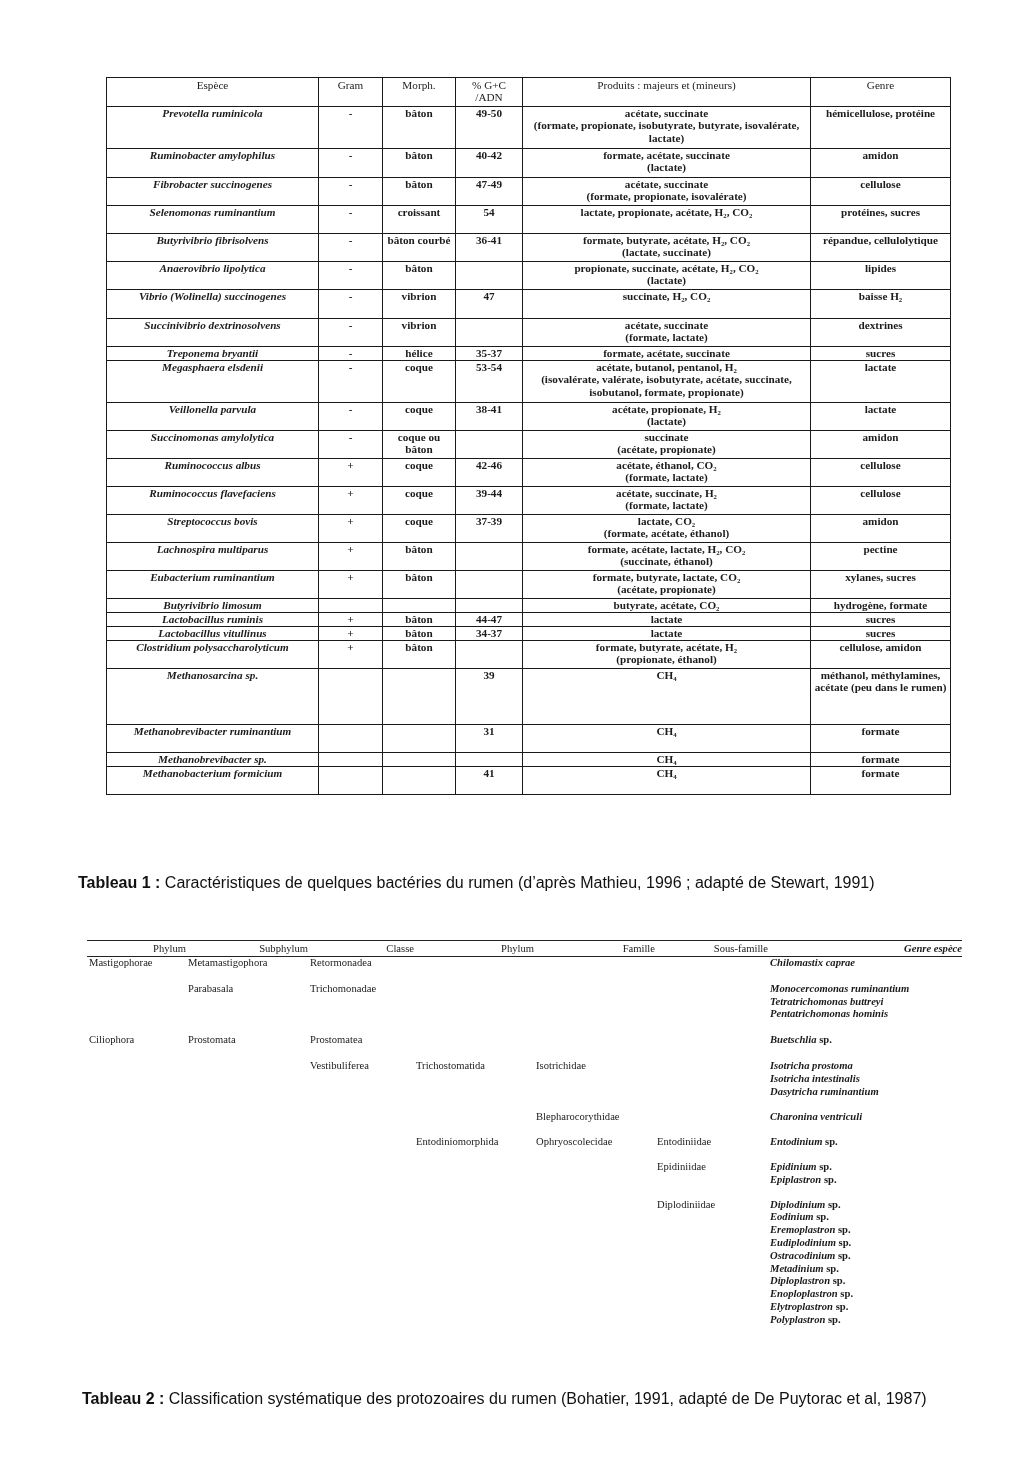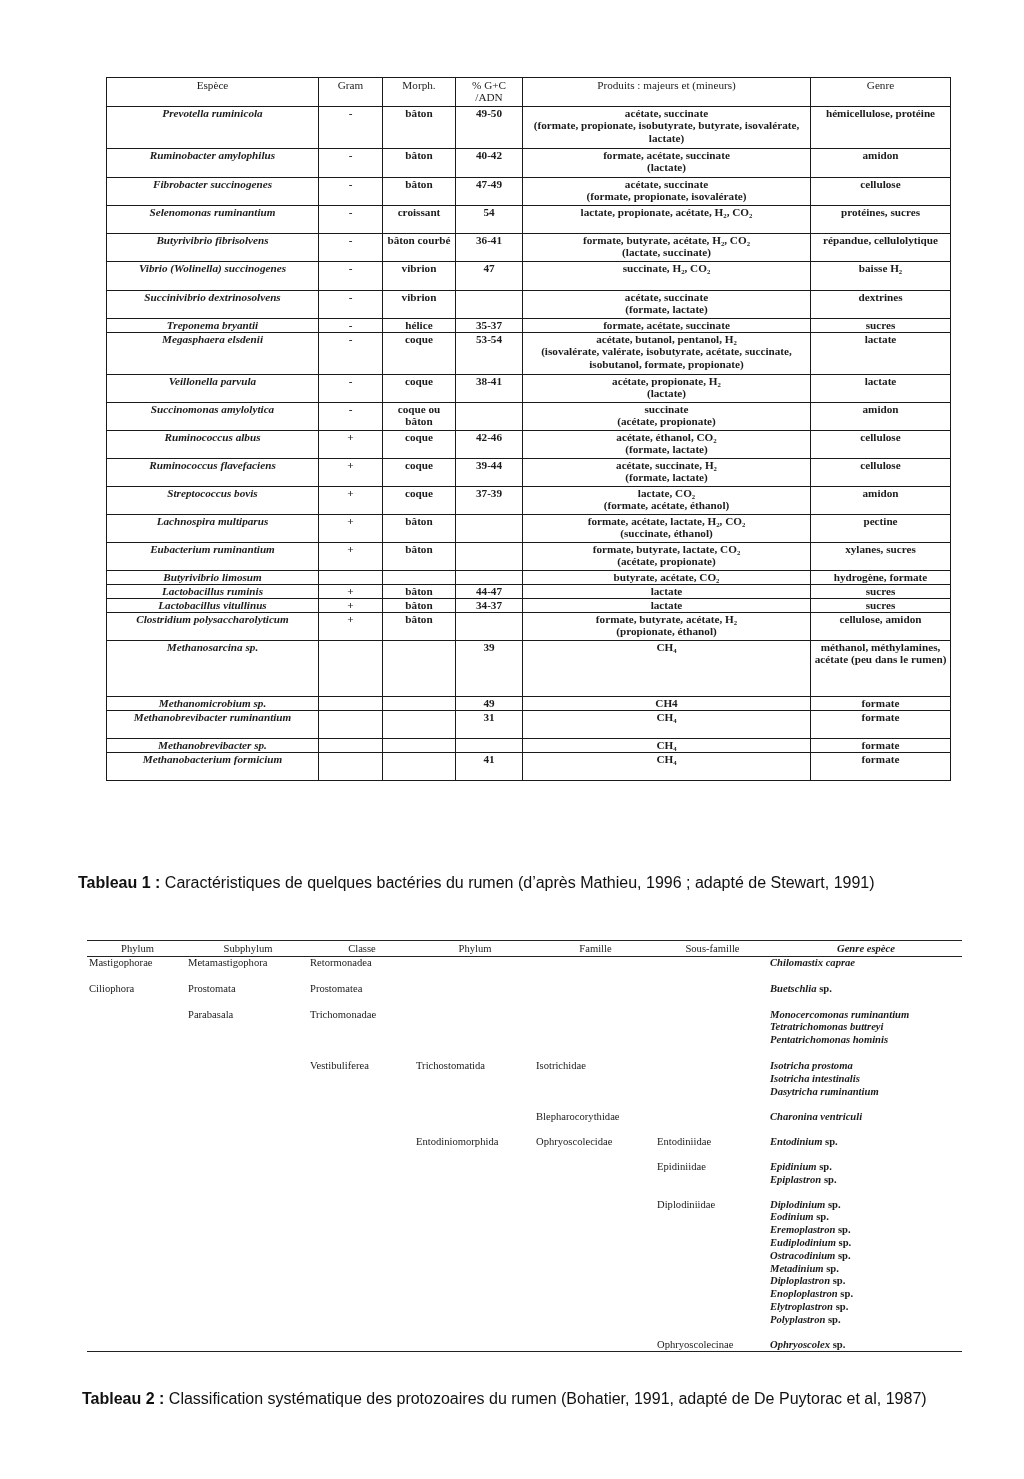--- a/index.html
+++ b/index.html
@@ -26,21 +26,21 @@
   .caption b { font-weight: bold; }
   .cap1 { left: 78px; top: 872px; width: 860px; }
   .cap2 { left: 82px; top: 1388px; width: 860px; }
 
   .t2wrap { position: absolute; left: 87px; top: 940px; width: 875px; }
   .t2 {
     width: 875px; border-collapse: collapse; table-layout: fixed;
     font-family: "Liberation Serif", "DejaVu Serif", serif;
     font-size: 10.6px; line-height: 12.8px; color: #1a1a1a;
   }
-  .t2 th { font-weight: normal; text-align: center; padding: 2px 0 0 2px; border-top: 1.4px solid #222; border-bottom: 1.4px solid #222; height: 13px; }
+  .t2 th { font-weight: normal; text-align: right; padding: 2px 0 0 2px; border-top: 1.4px solid #222; border-bottom: 1.4px solid #222; height: 13px; }
   .t2 td { text-align: left; vertical-align: top; padding: 0 0 0 2px; }
   .t2 tr.last td { border-bottom: 1.4px solid #222; }
   .t2 .g { font-style: italic; font-weight: bold; }
   .t2 .g span.sp { font-style: normal; }
   .gl { display: block; }
 </style>
 </head>
 <body>
 
 <table class="t1">
@@ -96,20 +96,28 @@
         <td class="ty">protéines, sucres</td>
       </tr>
       <tr style="height: 28px;">
         <td class="sp">Butyrivibrio fibrisolvens</td>
         <td>-</td>
         <td>bâton courbé</td>
         <td>36-41</td>
         <td><span class="major">formate, butyrate, acétate, H₂, CO₂</span><span class="minor">(lactate, succinate)</span></td>
         <td class="ty">répandue, cellulolytique</td>
       </tr>
+      <tr style="height: 28px;">
+        <td class="sp">Anaerovibrio lipolytica</td>
+        <td>-</td>
+        <td>bâton</td>
+        <td></td>
+        <td><span class="major">propionate, succinate, acétate, H₂, CO₂</span><span class="minor">(lactate)</span></td>
+        <td class="ty">lipides</td>
+      </tr>
       <tr style="height: 29px;">
         <td class="sp">Vibrio (Wolinella) succinogenes</td>
         <td>-</td>
         <td>vibrion</td>
         <td>47</td>
         <td><span class="major">succinate, H₂, CO₂</span></td>
         <td class="ty">baisse H₂</td>
       </tr>
       <tr style="height: 28px;">
         <td class="sp">Succinivibrio dextrinosolvens</td>
@@ -223,28 +231,20 @@
         <td><span class="major">formate, butyrate, acétate, H₂</span><span class="minor">(propionate, éthanol)</span></td>
         <td class="ty">cellulose, amidon</td>
       </tr>
       <tr style="height: 56px;">
         <td class="sp">Methanosarcina sp.</td>
         <td></td>
         <td></td>
         <td>39</td>
         <td><span class="major">CH₄</span></td>
         <td class="ty">méthanol, méthylamines, acétate (peu dans le rumen)</td>
-      </tr>
-      <tr style="height: 14px;">
-        <td class="sp">Methanomicrobium sp.</td>
-        <td></td>
-        <td></td>
-        <td>49</td>
-        <td><span class="major">CH4</span></td>
-        <td class="ty">formate</td>
       </tr>
       <tr style="height: 28px;">
         <td class="sp">Methanobrevibacter ruminantium</td>
         <td></td>
         <td></td>
         <td>31</td>
         <td><span class="major">CH₄</span></td>
         <td class="ty">formate</td>
       </tr>
       <tr style="height: 14px;">
@@ -298,41 +298,41 @@
           <td style="padding-bottom: 13px;">Metamastigophora</td>
           <td style="padding-bottom: 13px;">Retormonadea</td>
           <td style="padding-bottom: 13px;"></td>
           <td style="padding-bottom: 13px;"></td>
           <td style="padding-bottom: 13px;"></td>
           <td class="g" style="padding-bottom: 13px;">
             <span class="gl">Chilomastix caprae</span>
           </td>
         </tr>
         <tr>
-          <td style="padding-bottom: 13px;">Ciliophora</td>
-          <td style="padding-bottom: 13px;">Prostomata</td>
-          <td style="padding-bottom: 13px;">Prostomatea</td>
-          <td style="padding-bottom: 13px;"></td>
-          <td style="padding-bottom: 13px;"></td>
-          <td style="padding-bottom: 13px;"></td>
-          <td class="g" style="padding-bottom: 13px;">
-            <span class="gl">Buetschlia<span class="sp" style="font-style: normal;"> sp.</span></span>
-          </td>
-        </tr>
-        <tr>
           <td style="padding-bottom: 13px;"></td>
           <td style="padding-bottom: 13px;">Parabasala</td>
           <td style="padding-bottom: 13px;">Trichomonadae</td>
           <td style="padding-bottom: 13px;"></td>
           <td style="padding-bottom: 13px;"></td>
           <td style="padding-bottom: 13px;"></td>
           <td class="g" style="padding-bottom: 13px;">
             <span class="gl">Monocercomonas ruminantium</span>
             <span class="gl">Tetratrichomonas buttreyi</span>
             <span class="gl">Pentatrichomonas hominis</span>
+          </td>
+        </tr>
+        <tr>
+          <td style="padding-bottom: 13px;">Ciliophora</td>
+          <td style="padding-bottom: 13px;">Prostomata</td>
+          <td style="padding-bottom: 13px;">Prostomatea</td>
+          <td style="padding-bottom: 13px;"></td>
+          <td style="padding-bottom: 13px;"></td>
+          <td style="padding-bottom: 13px;"></td>
+          <td class="g" style="padding-bottom: 13px;">
+            <span class="gl">Buetschlia<span class="sp" style="font-style: normal;"> sp.</span></span>
           </td>
         </tr>
         <tr>
           <td style="padding-bottom: 13px;"></td>
           <td style="padding-bottom: 13px;"></td>
           <td style="padding-bottom: 13px;">Vestibuliferea</td>
           <td style="padding-bottom: 13px;">Trichostomatida</td>
           <td style="padding-bottom: 13px;">Isotrichidae</td>
           <td style="padding-bottom: 13px;"></td>
           <td class="g" style="padding-bottom: 13px;">
@@ -388,30 +388,19 @@
             <span class="gl">Eremoplastron<span class="sp" style="font-style: normal;"> sp.</span></span>
             <span class="gl">Eudiplodinium<span class="sp" style="font-style: normal;"> sp.</span></span>
             <span class="gl">Ostracodinium<span class="sp" style="font-style: normal;"> sp.</span></span>
             <span class="gl">Metadinium<span class="sp" style="font-style: normal;"> sp.</span></span>
             <span class="gl">Diploplastron<span class="sp" style="font-style: normal;"> sp.</span></span>
             <span class="gl">Enoploplastron<span class="sp" style="font-style: normal;"> sp.</span></span>
             <span class="gl">Elytroplastron<span class="sp" style="font-style: normal;"> sp.</span></span>
             <span class="gl">Polyplastron<span class="sp" style="font-style: normal;"> sp.</span></span>
           </td>
         </tr>
-        <tr class="last">
-          <td style="padding-bottom: 0px;"></td>
-          <td style="padding-bottom: 0px;"></td>
-          <td style="padding-bottom: 0px;"></td>
-          <td style="padding-bottom: 0px;"></td>
-          <td style="padding-bottom: 0px;"></td>
-          <td style="padding-bottom: 0px;">Ophryoscolecinae</td>
-          <td class="g" style="padding-bottom: 0px;">
-            <span class="gl">Ophryoscolex<span class="sp" style="font-style: normal;"> sp.</span></span>
-          </td>
-        </tr>
       </tbody>
   </table>
 </div>
 
 <div class="caption cap2">
   <b>Tableau 2 :</b><span> Classification systématique des protozoaires du rumen (Bohatier, 1991, adapté de De Puytorac et al, 1987)</span>
 </div>
 
 </body></html>

